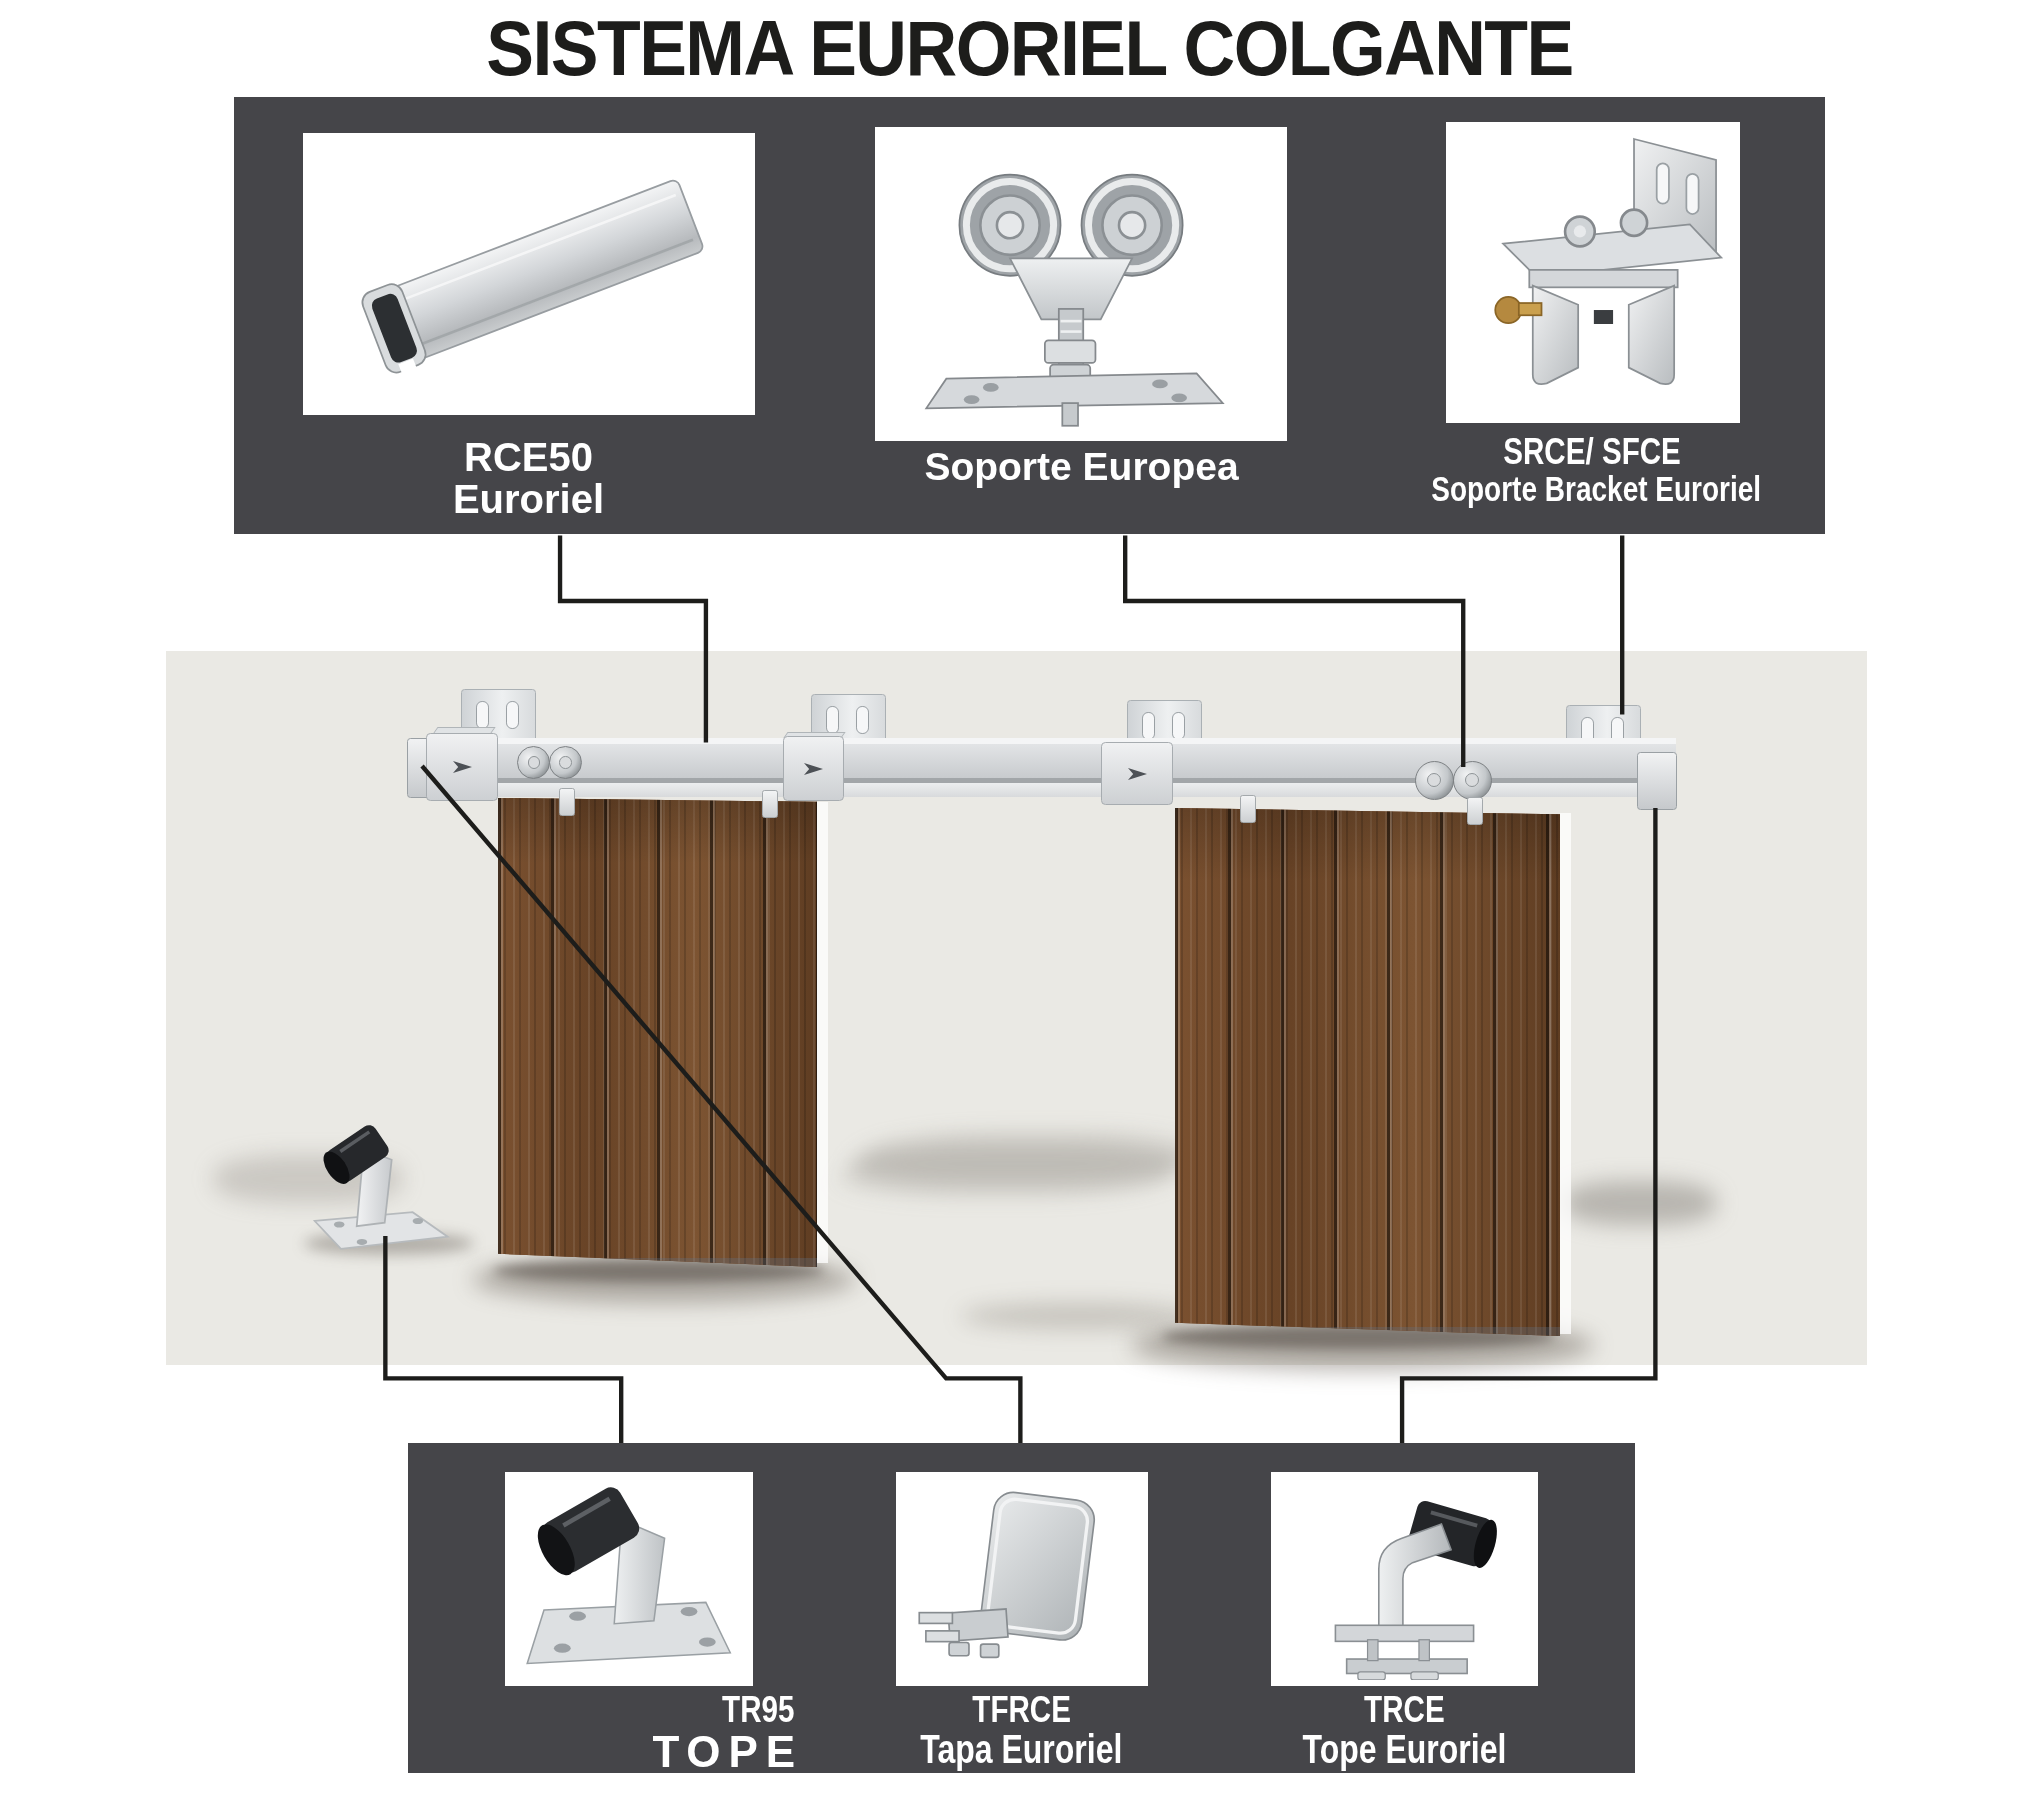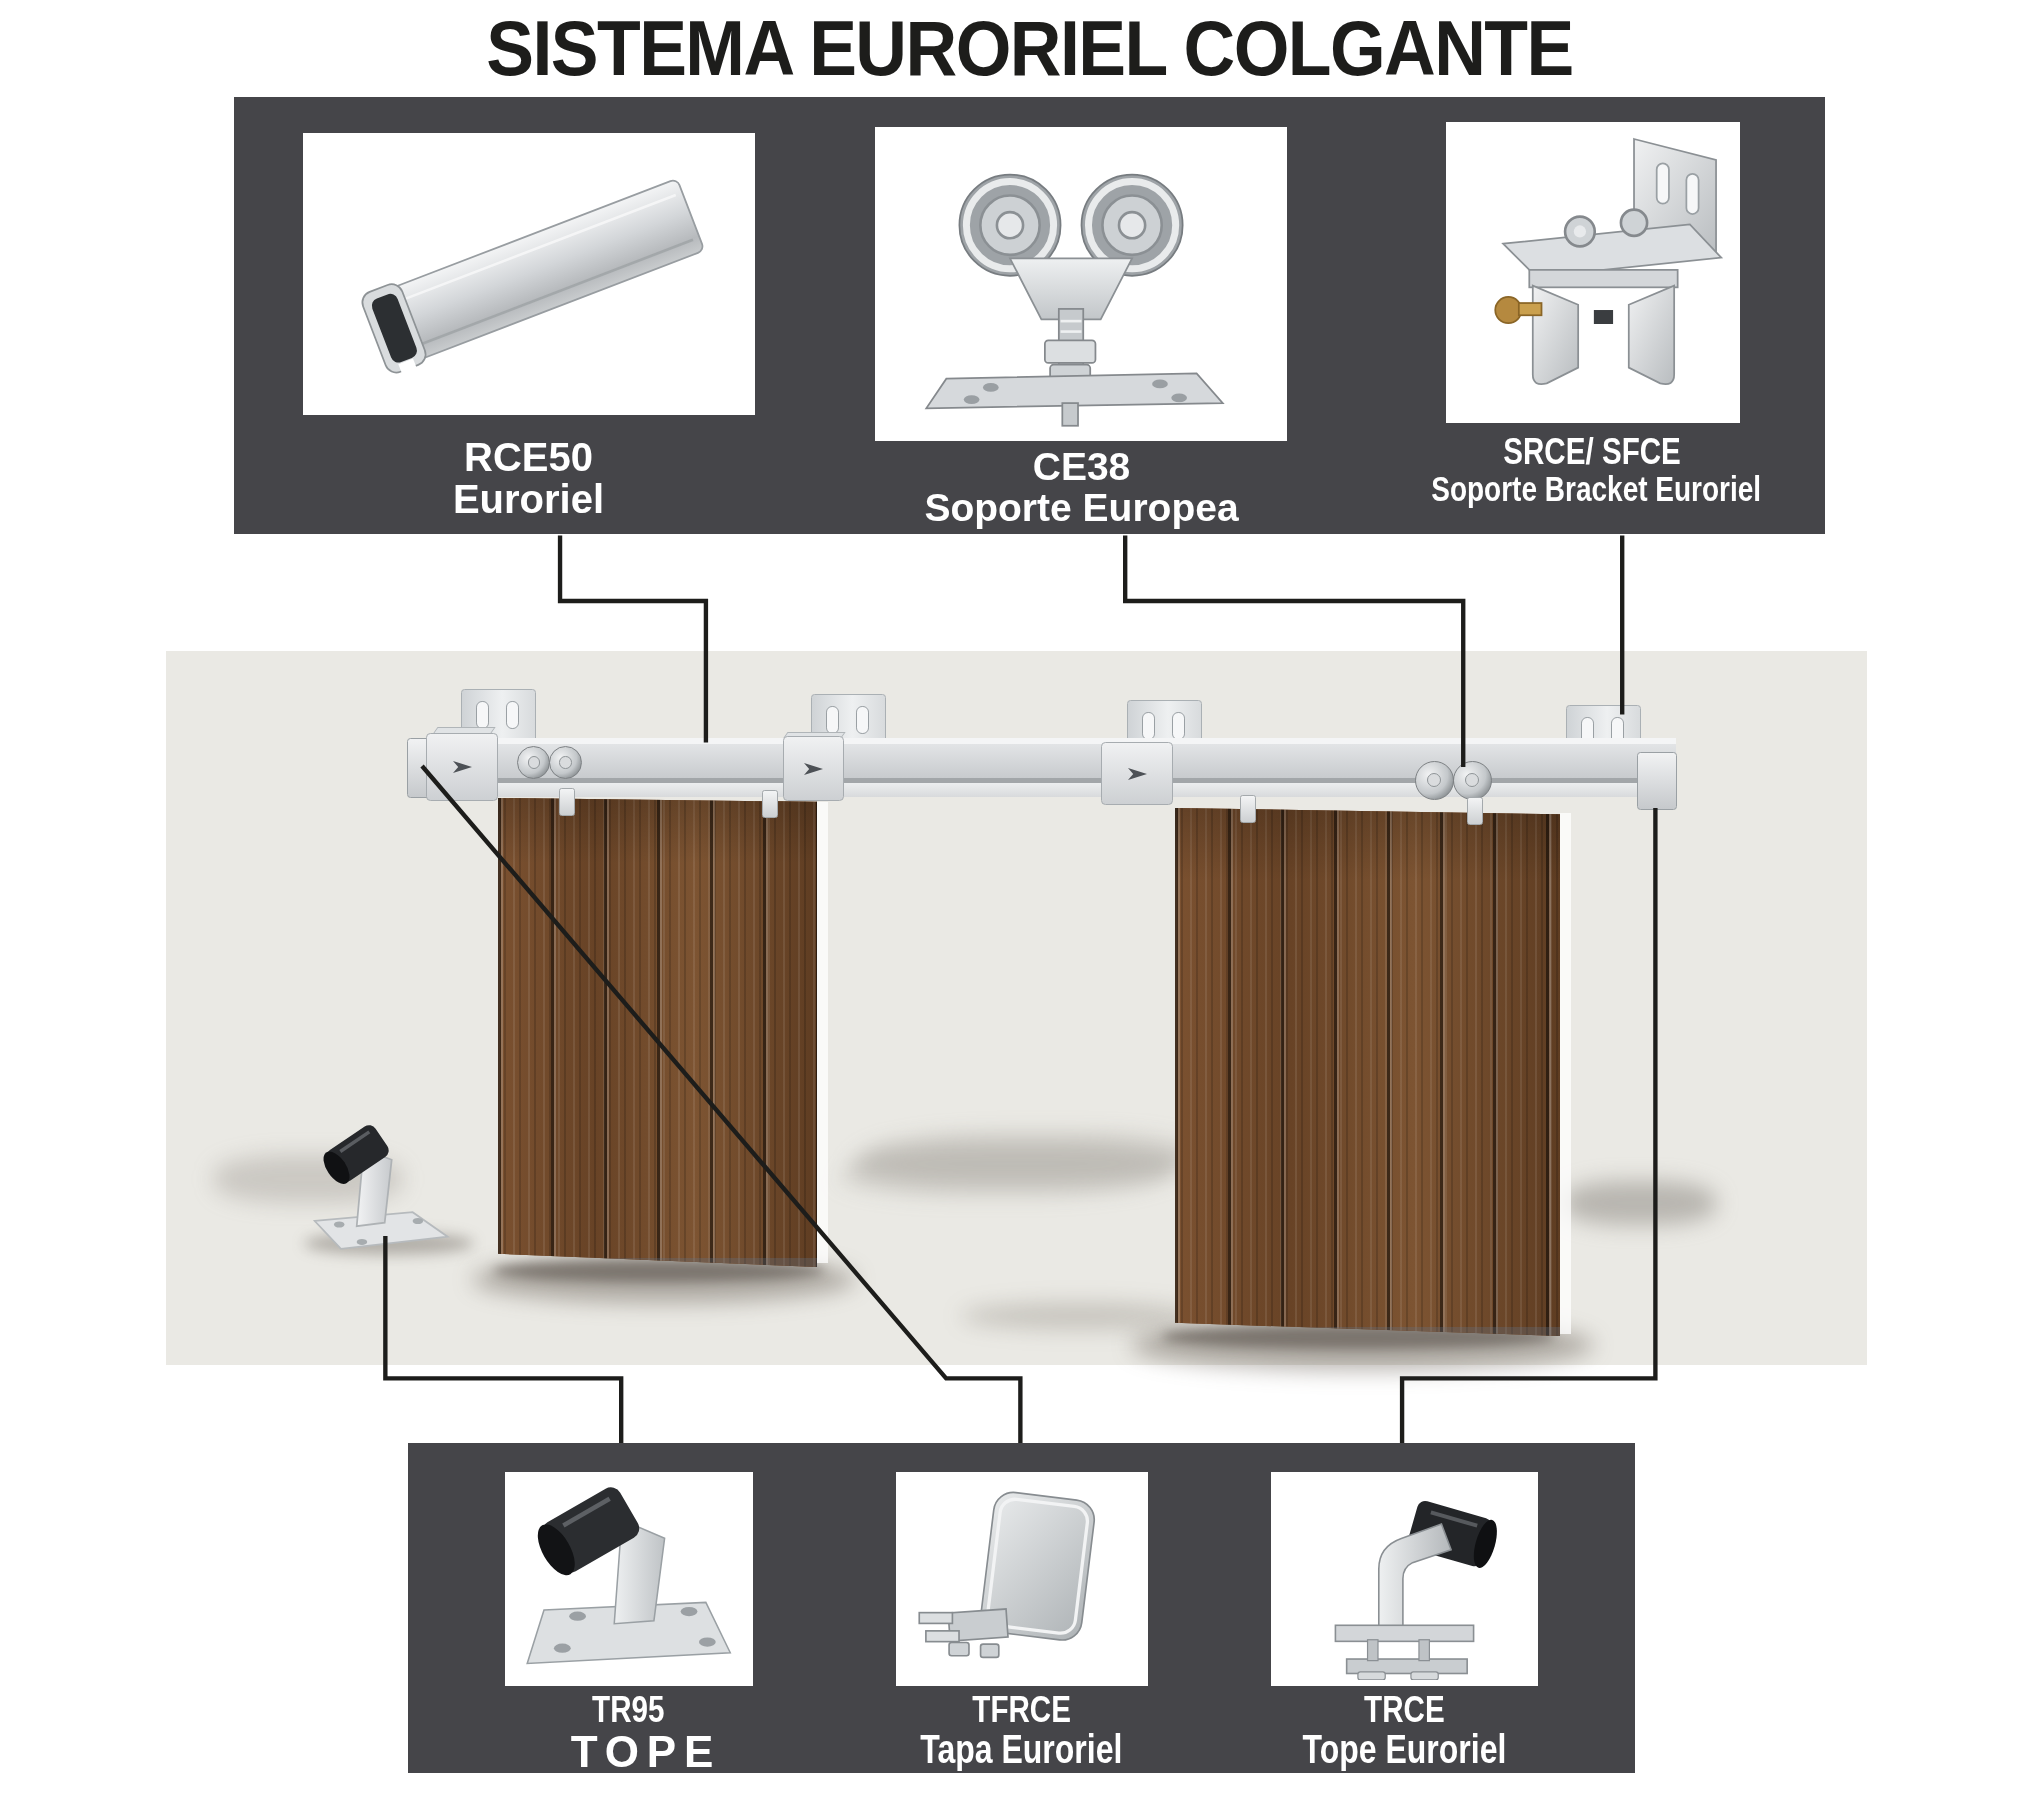--- a/index.html
+++ b/index.html
@@ -19,21 +19,21 @@
   .pbox.c2{left:875px;top:127px;width:412px;height:314px;}
   .pbox.c3{left:1446px;top:122px;width:294px;height:301px;}
   .pbox.b1{left:505px;top:1472px;width:248px;height:214px;}
   .pbox.b2{left:896px;top:1472px;width:252px;height:214px;}
   .pbox.b3{left:1271px;top:1472px;width:267px;height:214px;}
   .plabel{position:absolute;z-index:32;text-align:center;color:#ffffff;font-weight:700;white-space:nowrap;}
   .plabel .ln{line-height:1.04;}
   .plabel.l1{left:310px;top:437px;width:437px;font-size:40px;}
   .plabel.l2{left:863px;top:447px;width:437px;font-size:39px;}
   .plabel.l3{left:1383px;top:433px;width:419px;font-size:37px;}
-  .plabel.l4{left:454px;top:1691px;width:349px;font-size:37px;}
+  .plabel.l4{left:454px;top:1691px;width:349px;font-size:37px;text-align:right;}
   .plabel.l5{left:847px;top:1691px;width:349px;font-size:37px;}
   .plabel.l6{left:1230px;top:1691px;width:349px;font-size:37px;}
   .cond{display:inline-block;transform:scaleX(.8);transform-origin:50% 50%;}
   .wide{letter-spacing:7.9px;font-size:44px;margin-left:35px;}
   .l3 .sub{font-size:35px;text-align:right;}
   .l4 .sub,.l5 .sub,.l6 .sub{font-size:40px;}
   
   .scene-bg{position:absolute;left:166px;top:651px;width:1701px;height:714px;background:#eae9e4;z-index:1;}
   .wshadow{position:absolute;z-index:2;border-radius:40%;}
   .ws-gap{left:852px;top:1137px;width:332px;height:54px;background:rgba(125,120,112,.40);
@@ -194,21 +194,20 @@
       <rect x="80" y="204" width="26" height="14" fill="#caa04e" stroke="#8a6526" stroke-width="2"></rect>
       <rect x="166" y="212" width="22" height="16" fill="#3a3d40"></rect>
     </svg>
   </div>
 
   <div class="plabel l1">
     <div class="ln">RCE50</div>
     <div class="ln">Euroriel</div>
   </div>
   <div class="plabel l2">
-    <div class="ln">CE38</div>
     <div class="ln">Soporte Europea</div>
   </div>
   <div class="plabel l3">
     <div class="ln"><span class="cond">SRCE/ SFCE</span></div>
     <div class="ln sub"><span class="cond">Soporte Bracket Euroriel</span></div>
   </div>
 
   <div class="scene-bg"></div>
   <div class="wshadow ws-gap"></div>
   <div class="wshadow ws-right"></div>

